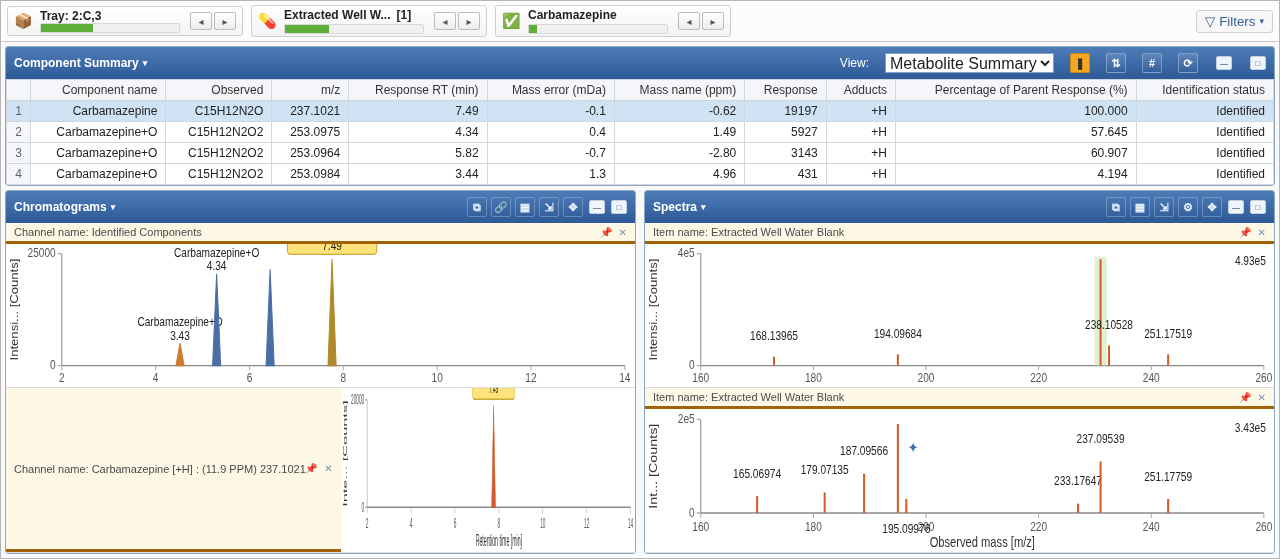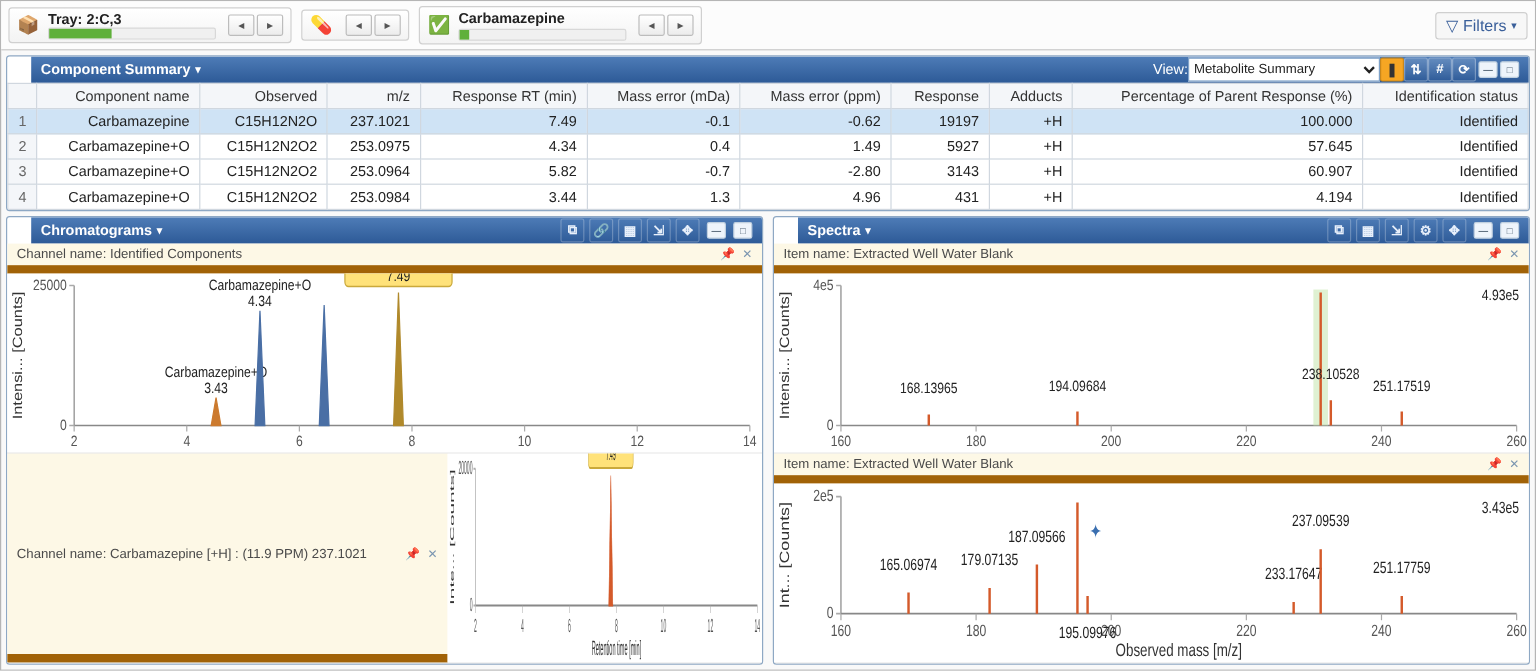--- a/index.html
+++ b/index.html
@@ -12,41 +12,41 @@
 .crumb .title { font-weight: bold; }
 .crumb .barwrap { width: 140px; height: 10px; background: #f0f0f0; border: 1px solid #d8d8d8; border-radius: 2px; position: relative; }
 .crumb .barfill { position: absolute; left: 0; top: 0; bottom: 0; background: #5fb03a; }
 .pager { display: flex; gap: 2px; margin-left: 4px; }
 .pager button { width: 22px; height: 18px; border: 1px solid #bcbcbc; background: linear-gradient(#ffffff,#ececec); border-radius: 2px; font-size: 10px; color: #555; cursor: pointer; }
 .emoji-icon { width: 20px; height: 20px; display: inline-flex; align-items: center; justify-content: center; font-size: 15px; }
 .filters-btn { margin-left: auto; display: flex; align-items: center; gap: 4px; padding: 3px 8px; border: 1px solid #cfcfcf; border-radius: 3px; background: #f7f7f7; color: #3a5f9a; cursor: pointer; }
 
 
 .panel { border: 1px solid #8ea8c4; margin: 4px; border-radius: 3px; background: #fff; display: flex; flex-direction: column; overflow: hidden; }
-.panel-header { height: 22px; display: flex; align-items: center; padding: 0 8px; background: linear-gradient(#4e7cb7,#2d5a97); color: #fff; font-weight: bold; font-size: 12px; margin-left: 20px; }
+.panel-header { height: 32px; display: flex; align-items: center; padding: 0 8px; background: linear-gradient(#4e7cb7,#2d5a97); color: #fff; font-weight: bold; font-size: 12px; }
 .panel-header .dropdown-arrow { margin-left: 4px; font-size: 9px; }
-.panel-header .hdr-right { margin-left: auto; display: flex; align-items: center; gap: 0; }
+.panel-header .hdr-right { margin-left: auto; display: flex; align-items: center; gap: 16px; }
 .panel-header .hdr-right label { font-weight: normal; }
-.panel-header select { height: 20px; font-size: 11px; border: 1px solid #7fa2c9; background: #fff; color: #222; min-width: 160px; }
+.panel-header select { height: 20px; font-size: 16px; border: 1px solid #7fa2c9; background: #fff; color: #222; min-width: 160px; }
 .panel-header .hdr-icon { width: 20px; height: 20px; display: inline-flex; align-items: center; justify-content: center; border: 1px solid rgba(255,255,255,0.3); border-radius: 2px; background: linear-gradient(#fff2, #fff0); color: #fff; font-size: 11px; cursor: pointer; }
 .panel-header .hdr-icon.orange { background: #f6a623; color: #333; border-color: #c9871b; }
 .winctl { width: 16px; height: 14px; border: 1px solid #c0d0e0; background: #eef4fb; border-radius: 2px; display: inline-flex; align-items: center; justify-content: center; font-size: 8px; color: #567; margin-left: 2px; cursor: pointer; }
 
 
 .table { width: 100%; border-collapse: collapse; }
 .table th, .table td { border: 1px solid #d0d7df; padding: 3px 8px; text-align: right; white-space: nowrap; font-size: 12px; }
 .table th { background: #f4f6f9; font-weight: normal; color: #333; }
 .table td.num { text-align: right; }
 .table tr.selected td { background: #cfe3f5; }
 .rownum { background: #f4f6f9; text-align: center; color: #666; width: 24px; }
 
 
 .lower { display: flex; flex: 1; gap: 0; }
 .lower .panel { flex: 1; margin-top: 0; }
-.subhdr { background: #fdf8e6; border-bottom: 7px solid #a16207; padding: 3px 8px; font-size: 11px; color: #4a4a4a; display: flex; align-items: center; gap: 32px; }
+.subhdr { background: #fdf8e6; border-bottom: 3px solid #a16207; padding: 3px 8px; font-size: 11px; color: #4a4a4a; display: flex; align-items: center; }
 .subhdr .pin { margin-left: auto; color: #7a95b0; font-size: 10px; display: flex; gap: 6px; }
 .subhdr .pin span { cursor: pointer; }
 .plot { flex: 1; position: relative; background: #fff; min-height: 110px; }
 .plot svg { width: 100%; height: 100%; display: block; }
 .axis { stroke: #888; stroke-width: 1; }
 .tick { stroke: #aaa; stroke-width: 1; }
 .ticklabel { font-size: 10px; fill: #555; }
 .axislabel { font-size: 11px; fill: #333; }
 .peak-label { font-size: 10px; fill: #222; }
 .callout { fill: #ffe27a; stroke: #caa93b; rx: 3; ry: 3; }
@@ -73,20 +73,29 @@
               <div class="barfill" style="width:38%"></div>
             </div>
     </div>
     <div class="pager">
       <button>◂</button>
       <button>▸</button>
     </div>
         </div>
         <div class="crumb">
     <span class="emoji-icon">💊</span>
+    <div style="display:flex;flex-direction:column;gap:2px;">
+      <div style="display:flex;gap:6px;align-items:center;">
+        <span class="title">Extracted Well W...</span>
+        <span style="font-weight:bold;">[1]</span>
+      </div>
+      <div class="barwrap">
+              <div class="barfill" style="width:32%"></div>
+            </div>
+    </div>
     <div class="pager">
       <button>◂</button>
       <button>▸</button>
     </div>
         </div>
         <div class="crumb">
     <span class="emoji-icon">✅</span>
     <div style="display:flex;flex-direction:column;gap:2px;">
       <div style="display:flex;gap:6px;align-items:center;">
         <span class="title">Carbamazepine</span>
@@ -128,21 +137,21 @@
     </div>
     <table class="table">
       <thead>
           <tr id="summary-head">
             <th style="width: 24px;"></th>
             <th>Component name</th>
             <th>Observed</th>
             <th>m/z</th>
             <th>Response RT (min)</th>
             <th>Mass error (mDa)</th>
-            <th>Mass error (ppm)</th>
+            <th>Mass name (ppm)</th>
             <th>Response</th>
             <th>Adducts</th>
             <th>Percentage of Parent Response (%)</th>
             <th>Identification status</th>
           </tr>
         </thead>
       <tbody id="summary-body">
           <tr class="selected">
             <td class="rownum">1</td>
             <td>Carbamazepine</td>

